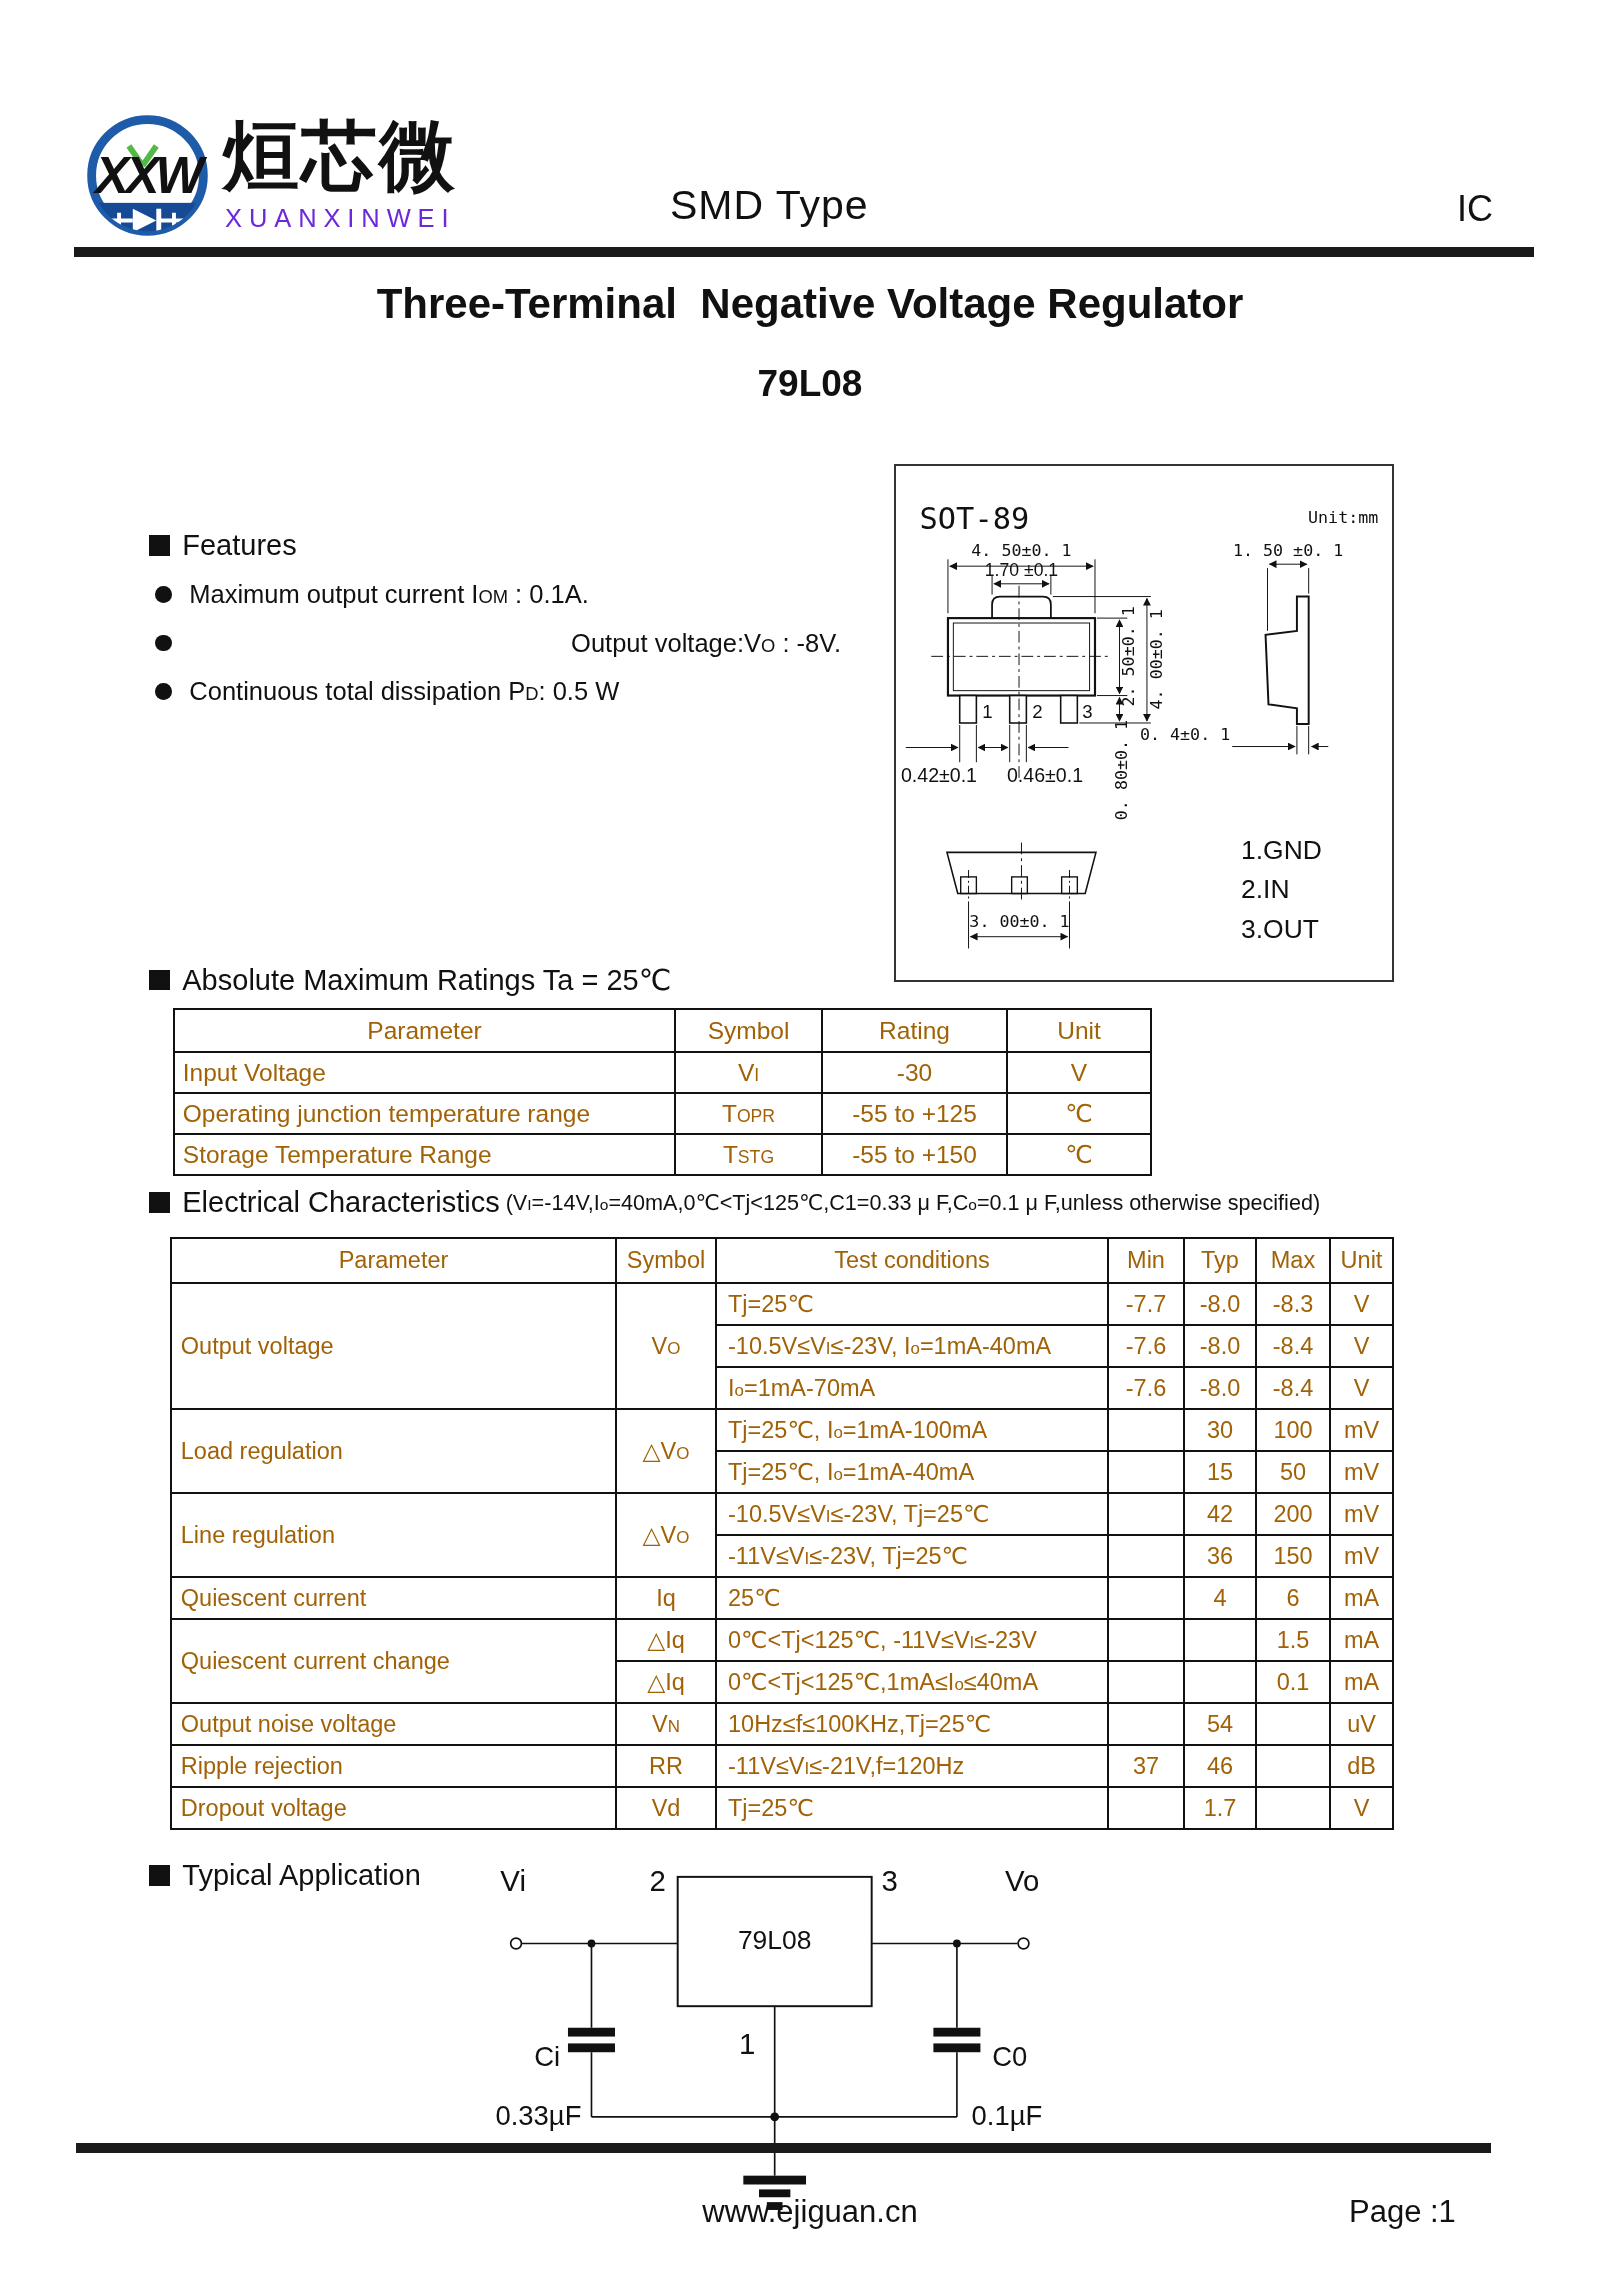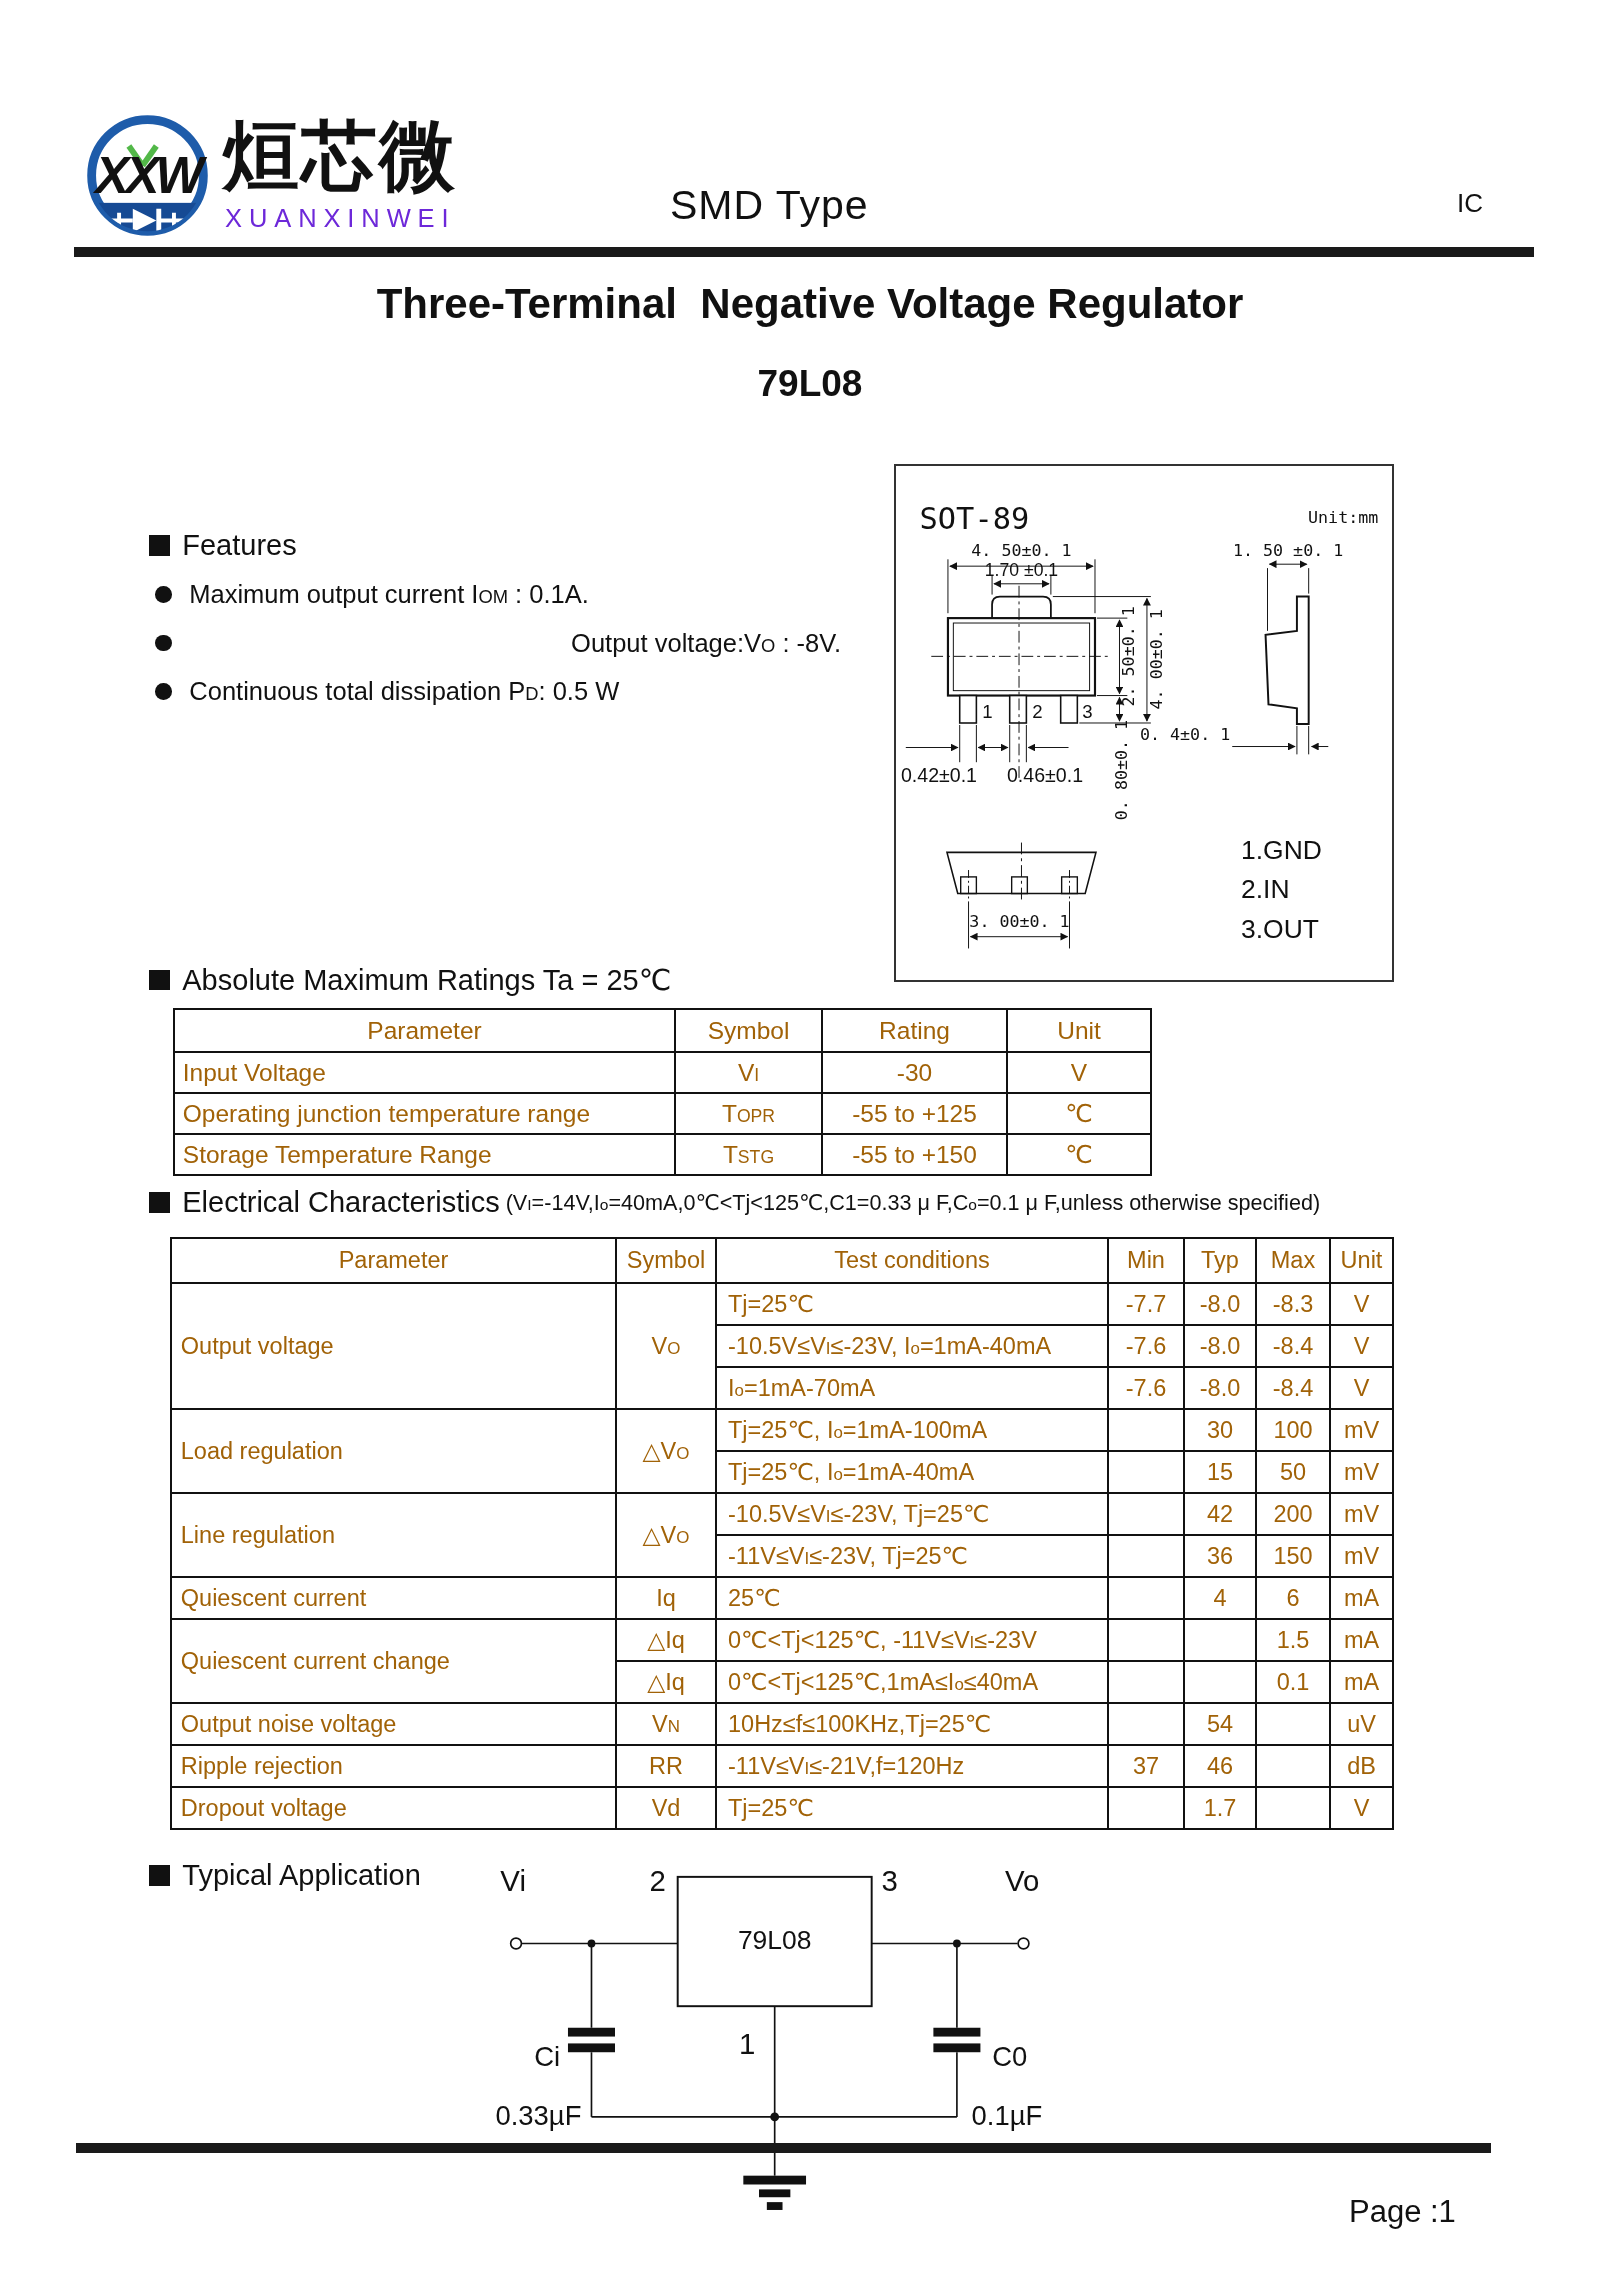--- a/index.html
+++ b/index.html
@@ -3,21 +3,21 @@
 <meta charset="utf-8">
 <style>
   html,body{margin:0;padding:0;background:#888;}
   .page{position:relative;width:1620px;height:2293px;background:#ffffff;
         font-family:"Liberation Sans","DejaVu Sans",sans-serif;color:#111;overflow:hidden;}
   .abs{position:absolute;}
   .mono{font-family:"DejaVu Sans Mono","Liberation Mono",monospace;}
   .sb{font-size:72%;}
   
   .doc-type{left:670px;top:182px;font-size:41px;letter-spacing:1px;}
-  .category{left:1457px;top:188px;font-size:26px;}
+  .category{left:1457px;top:188px;font-size:36px;}
   .rule{background:#1a1a1a;}
   .hdr-rule{left:74px;top:247px;width:1460px;height:9.8px;}
   .ftr-rule{left:76px;top:2143px;width:1415px;height:9.8px;}
   
   .main-title{left:0;top:280px;width:1620px;text-align:center;font-size:42px;font-weight:bold;white-space:pre;}
   .part-no{left:0;top:363px;width:1620px;text-align:center;font-size:37px;font-weight:bold;}
   
   .sec-head{display:flex;align-items:center;font-size:29px;}
   .sq{display:inline-block;width:20.6px;height:20.6px;background:#111;margin-right:12.7px;flex:0 0 auto;}
   .note{font-size:21.6px;margin-left:5.9px;}
@@ -410,16 +410,17 @@
     <text x="546" y="34" font-size="30">Vo</text>
     <text x="311" y="94" text-anchor="middle" font-size="27">79L08</text>
     <text x="283" y="201" text-anchor="middle" font-size="30">1</text>
     <text x="92" y="213" text-anchor="end" font-size="28">Ci</text>
     <text x="26" y="273" font-size="28">0.33µF</text>
     <text x="533" y="213" font-size="28">C0</text>
     <text x="512" y="273" font-size="28">0.1µF</text>
   </svg>
 
   <div class="abs rule ftr-rule"></div>
+  <div class="abs footer-site">www.ejiguan.cn</div>
   <div class="abs footer-page">Page :1</div>
 
 </div>
 
 
 </body></html>

